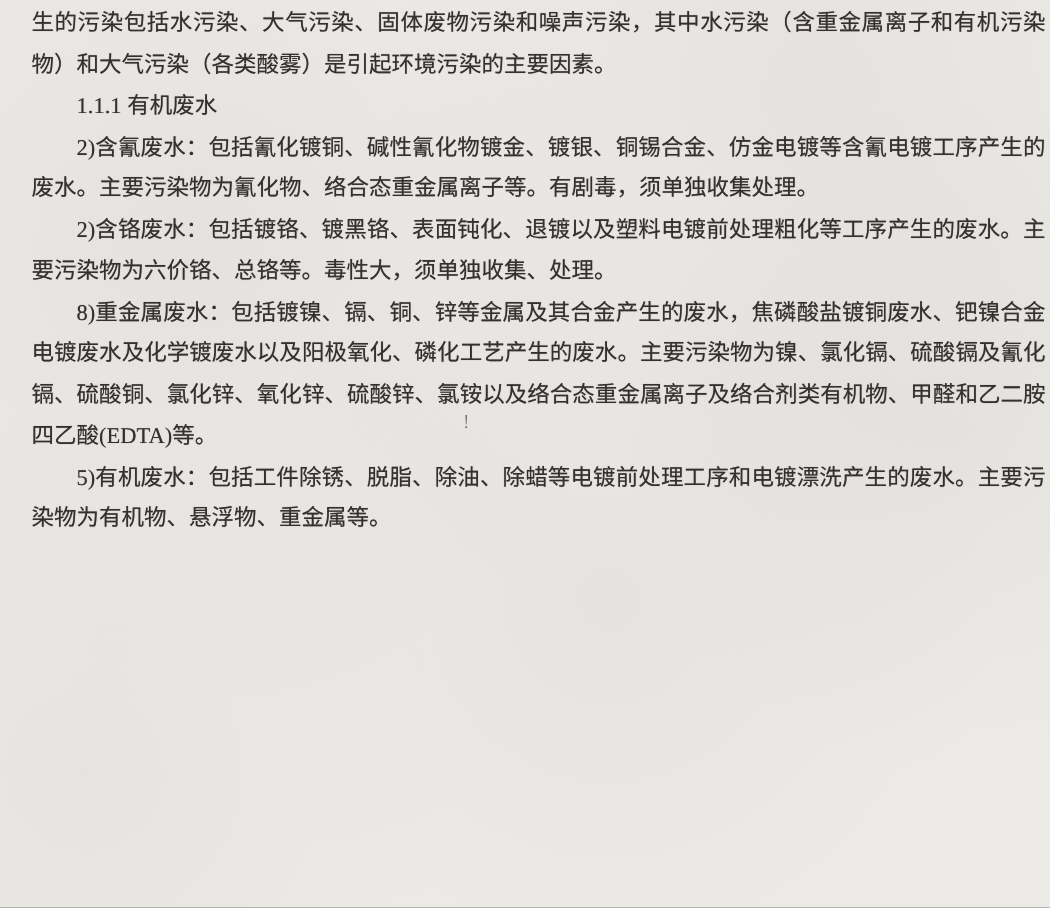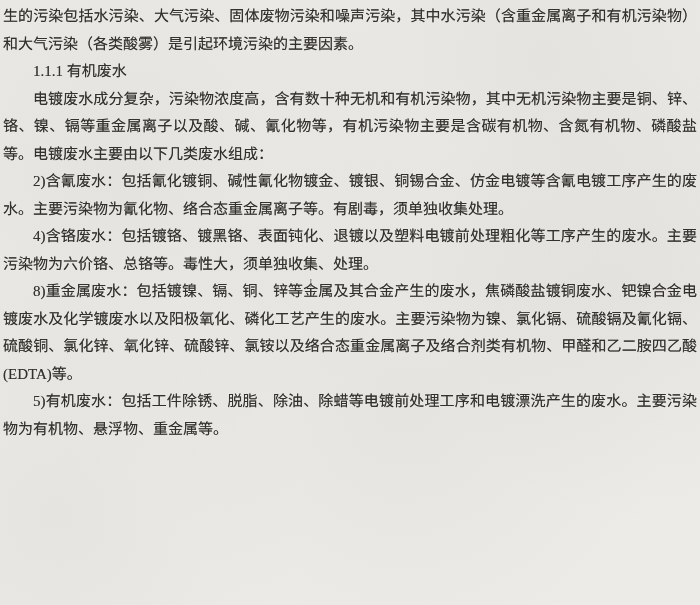--- a/index.html
+++ b/index.html
@@ -7,21 +7,21 @@
     padding: 0;
     background: #888;
   }
   .scan-page {
     position: relative;
     width: 700px;
     height: 605px;
     margin: 0;
     overflow: hidden;
     box-sizing: border-box;
-    padding: 3px 3px 0 3px;
+    padding: 3px 3px 0 21px;
     background-color: #edebe8;
     background-image:
       radial-gradient(circle at 18% 28%, rgba(175,174,170,0.14), transparent 42%),
       radial-gradient(circle at 78% 10%, rgba(168,167,163,0.12), transparent 38%),
       radial-gradient(circle at 58% 66%, rgba(172,171,167,0.12), transparent 46%),
       radial-gradient(circle at 92% 48%, rgba(160,159,155,0.10), transparent 32%),
       radial-gradient(circle at 8% 85%, rgba(165,164,160,0.10), transparent 30%);
     font-family: "Liberation Serif", "DejaVu Serif", serif;
   }
   .doc-text p {
@@ -50,21 +50,20 @@
     pointer-events: none;
   }
 </style>
 </head>
 <body>
 
 <div class="scan-page">
   <div class="doc-text">
     <p>生的污染包括水污染、大气污染、固体废物污染和噪声污染，其中水污染（含重金属离子和有机污染物）和大气污染（各类酸雾）是引起环境污染的主要因素。</p>
     <p class="heading">1.1.1 有机废水</p>
-    <p class="indent">电镀废水成分复杂，污染物浓度高，含有数十种无机和有机污染物，其中无机污染物主要是铜、锌、铬、镍、镉等重金属离子以及酸、碱、氰化物等，有机污染物主要是含碳有机物、含氮有机物、磷酸盐等。电镀废水主要由以下几类废水组成：</p>
     <p class="indent">2)含氰废水：包括氰化镀铜、碱性氰化物镀金、镀银、铜锡合金、仿金电镀等含氰电镀工序产生的废水。主要污染物为氰化物、络合态重金属离子等。有剧毒，须单独收集处理。</p>
-    <p class="indent">4)含铬废水：包括镀铬、镀黑铬、表面钝化、退镀以及塑料电镀前处理粗化等工序产生的废水。主要污染物为六价铬、总铬等。毒性大，须单独收集、处理。</p>
+    <p class="indent">2)含铬废水：包括镀铬、镀黑铬、表面钝化、退镀以及塑料电镀前处理粗化等工序产生的废水。主要污染物为六价铬、总铬等。毒性大，须单独收集、处理。</p>
     <p class="indent">8)重金属废水：包括镀镍、镉、铜、锌等金属及其合金产生的废水，焦磷酸盐镀铜废水、钯镍合金电镀废水及化学镀废水以及阳极氧化、磷化工艺产生的废水。主要污染物为镍、氯化镉、硫酸镉及氰化镉、硫酸铜、氯化锌、氧化锌、硫酸锌、氯铵以及络合态重金属离子及络合剂类有机物、甲醛和乙二胺四乙酸(EDTA)等。</p>
     <p class="indent">5)有机废水：包括工件除锈、脱脂、除油、除蜡等电镀前处理工序和电镀漂洗产生的废水。主要污染物为有机物、悬浮物、重金属等。</p>
 
   </div>
   <span class="scan-artifact">!</span>
 </div>
 
 </body></html>

